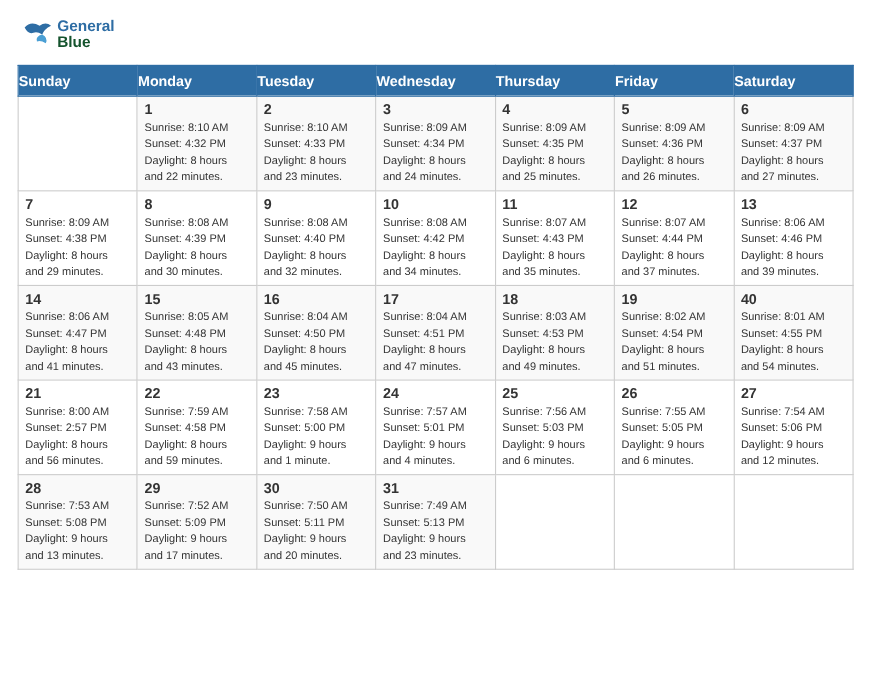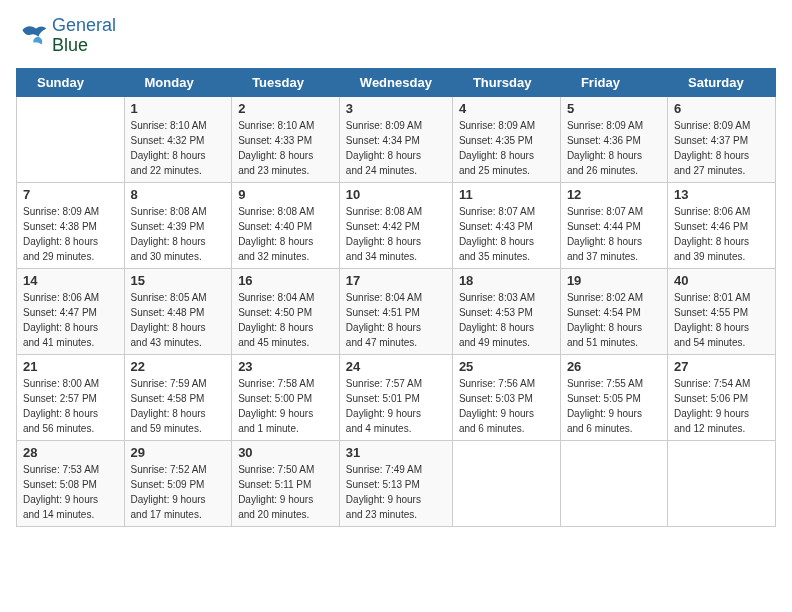--- a/index.html
+++ b/index.html
@@ -15,22 +15,22 @@
       justify-content: space-between;
       align-items: flex-start;
       margin-bottom: 12px;
     }
     .logo {
       display: flex;
       align-items: center;
       gap: 4px;
     }
     .logo-text {
-      font-size: 18px;
-      font-weight: normal;
+      font-size: 14px;
+      font-weight: bold;
       color: #333;
       line-height: 1.1;
     }
     .logo-text span {
       color: #2e6da4;
     }
     .logo-bird {
       width: 32px;
       height: 28px;
     }
@@ -48,21 +48,21 @@
     }
     table {
       width: 100%;
       border-collapse: collapse;
       font-size: 11px;
     }
     thead tr th {
       background-color: #2e6da4;
       color: #fff;
       text-align: left;
-      padding: 6px 20px;
+      padding: 6px 0;
       font-size: 13px;
       font-weight: bold;
       border: 1px solid #2e6da4;
     }
     tbody tr td {
       border: 1px solid #ccc;
       vertical-align: top;
       padding: 4px 6px;
       width: calc(100% / 7);
       min-height: 80px;
@@ -372,21 +372,21 @@
           </div>
         </td>
       </tr>
       <tr>
         <td>
           <span class="day-num">28</span>
           <div class="day-info">
             <div>Sunrise: 7:53 AM</div>
             <div>Sunset: 5:08 PM</div>
             <div>Daylight: 9 hours</div>
-            <div>and 14 minutes.</div>
+            <div>and 13 minutes.</div>
           </div>
         </td>
         <td>
           <span class="day-num">29</span>
           <div class="day-info">
             <div>Sunrise: 7:52 AM</div>
             <div>Sunset: 5:09 PM</div>
             <div>Daylight: 9 hours</div>
             <div>and 17 minutes.</div>
           </div>

